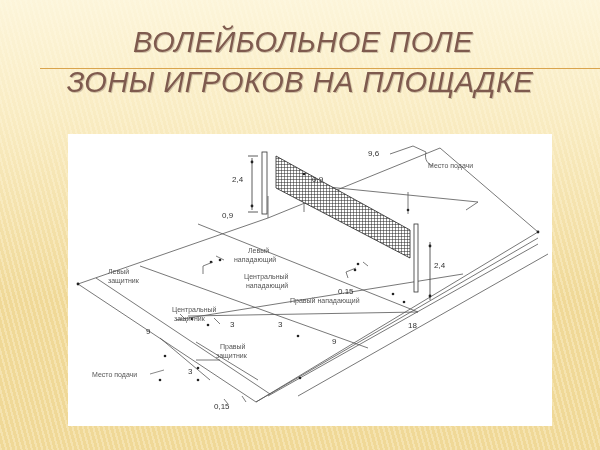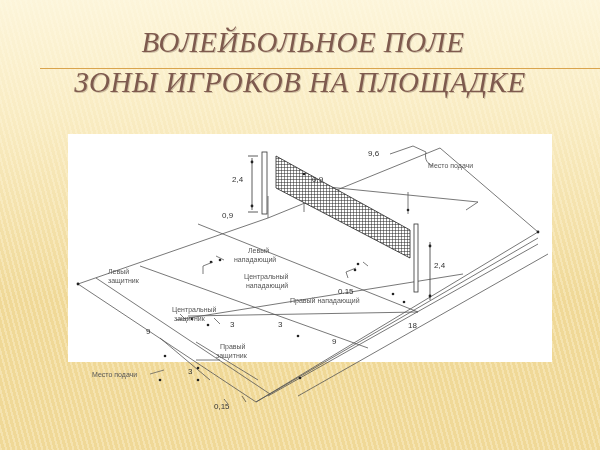--- a/index.html
+++ b/index.html
@@ -8,37 +8,37 @@
     background-color: #f3dd9e;
     background-image:
       linear-gradient(180deg, rgba(255,250,230,0.85) 0px, rgba(255,248,222,0.6) 120px, rgba(240,214,140,0.0) 300px),
       repeating-linear-gradient(75deg, rgba(255,255,255,0.18) 0px, rgba(255,255,255,0.18) 2px, rgba(210,175,90,0.10) 2px, rgba(210,175,90,0.10) 5px);
     font-family: "Liberation Sans", sans-serif;
   }
   .title-area {
     position: absolute; left: 0; top: 22px; width: 600px; text-align: center;
   }
   .title-line {
-    font-family: Liberation Serif, serif;
+    font-family: Liberation Sans, sans-serif;
     font-style: italic;
     color: #7e5a4e;
     font-size: 29px;
     letter-spacing: 0.5px;
     line-height: 40px;
     text-shadow: 1px 1px 0 rgba(80,50,40,0.25);
     margin: 0;
   }
   .title-line.l1 { padding-left: 6px; }
   .title-line.l2 { margin-top: 0; }
   .rule {
     position: absolute; left: 40px; top: 68px; width: 560px; height: 1px;
     background: #d9a44c;
   }
   .panel {
-    position: absolute; left: 68px; top: 134px; width: 484px; height: 228px;
+    position: absolute; left: 68px; top: 134px; width: 484px; height: 292px;
     background: #ffffff;
   }
   .panel svg { position: absolute; left: 0; top: 0; }
   svg text {
     font-family: "Liberation Sans", sans-serif;
     fill: #444;
   }
   .lbl { font-size: 7px; fill: #555; }
   .num { font-size: 8px; fill: #333; }
 </style>

